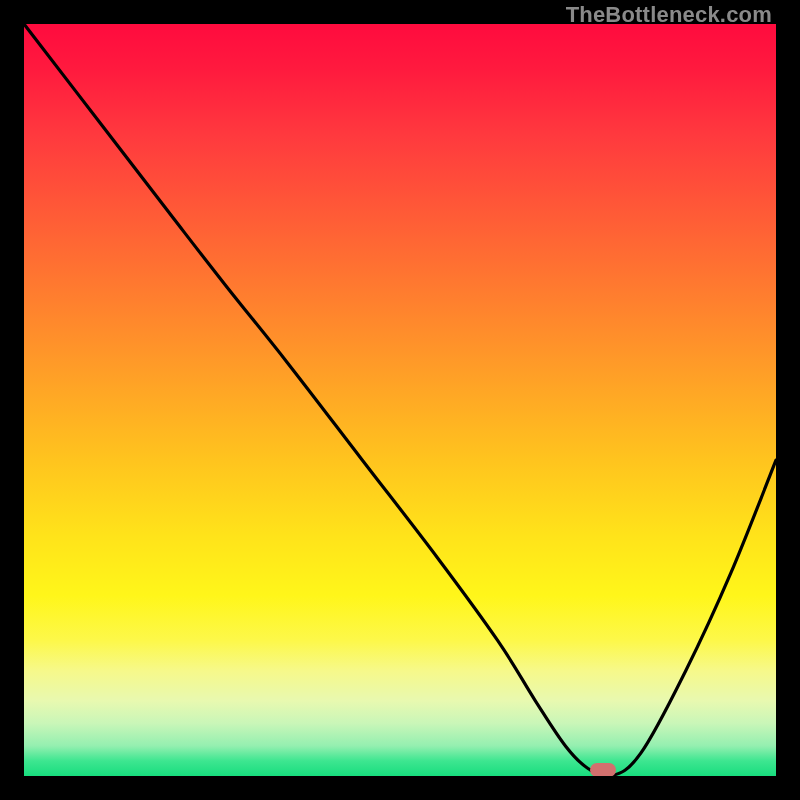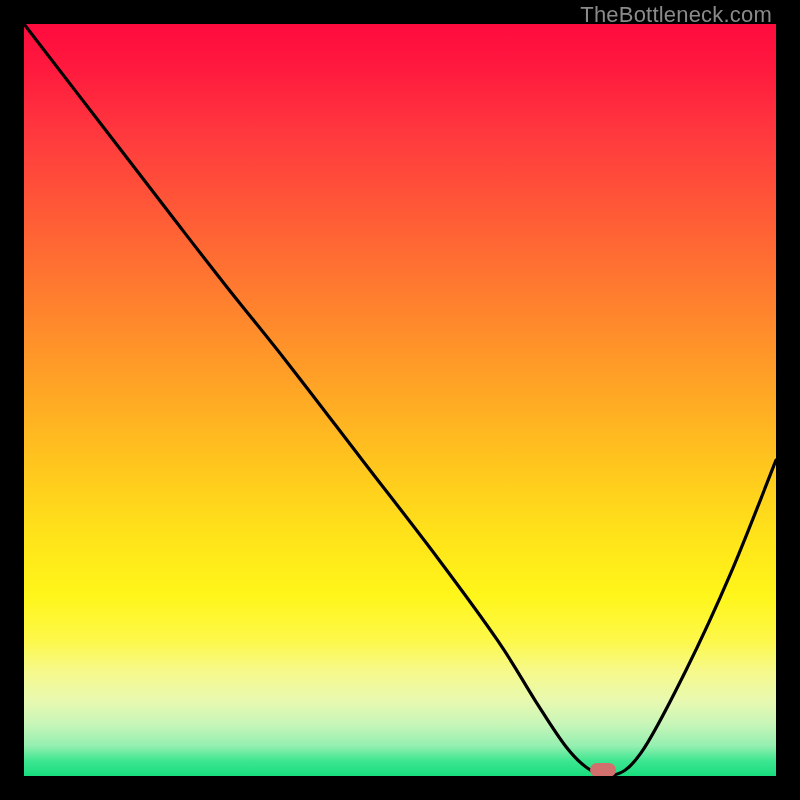--- a/index.html
+++ b/index.html
@@ -48,21 +48,21 @@
   .border-right { left: 776px; top: 0; width: 24px; height: 800px; }
   .border-top { left: 0; top: 0; width: 800px; height: 24px; }
   .border-bottom { left: 0; top: 776px; width: 800px; height: 24px; }
   .watermark {
     position: absolute;
     top: 2px;
     right: 28px;
     color: #8a8a8a;
     font-size: 22px;
     letter-spacing: 0.2px;
-    font-weight: 400;
+    font-weight: 700;
   }
   svg.curve {
     position: absolute;
     left: 24px;
     top: 24px;
     width: 752px;
     height: 752px;
     overflow: visible;
   }
   .marker {

